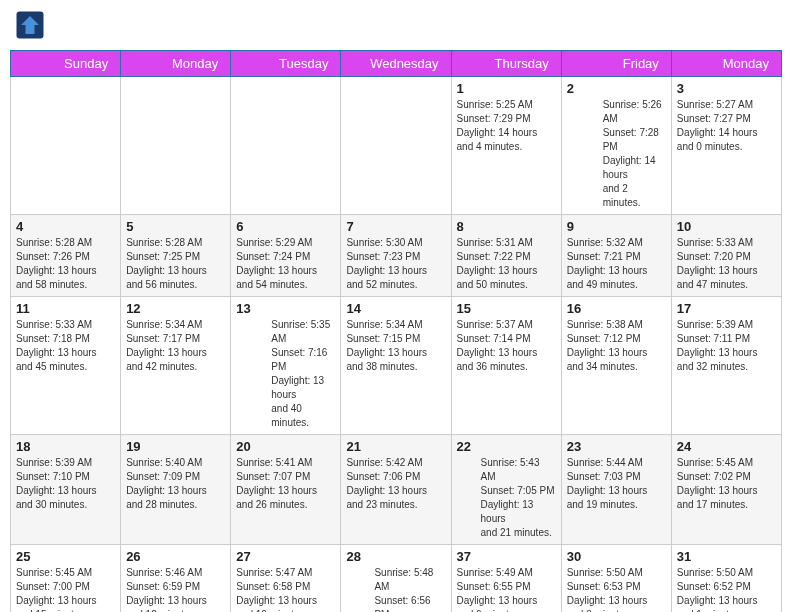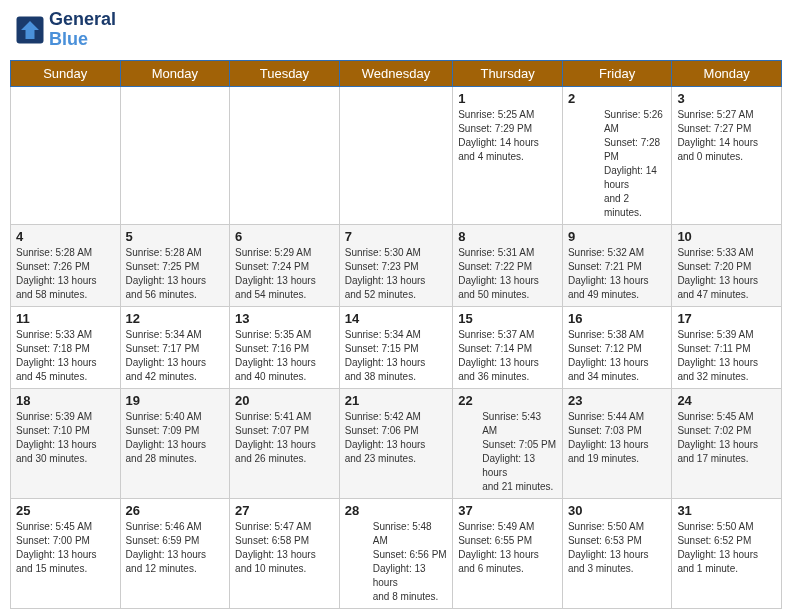--- a/index.html
+++ b/index.html
@@ -43,24 +43,24 @@
     .subtitle {
       font-size: 16px;
       color: #444;
     }
     .calendar {
       width: 100%;
       border-collapse: collapse;
       font-size: 10.5px;
     }
     .calendar th {
-      background: #a16207;
+      background: #d946ef;
       color: #fff;
-      text-align: center;
-      padding: 5px 22px;
+      text-align: right;
+      padding: 5px 12px;
       font-size: 13px;
       font-weight: normal;
       border: 1px solid #2e6db4;
     }
     .calendar td {
       vertical-align: top;
       border: 1px solid #ccc;
       padding: 4px 5px;
       width: 14.28%;
       min-height: 80px;
@@ -93,24 +93,20 @@
   </style>
 </head>
 <body>
 
 <div class="header">
   <div class="logo">
     <svg class="logo-icon" viewBox="0 0 40 40">
       <rect x="2" y="2" width="36" height="36" rx="4" fill="#1a3a6b"></rect>
       <polygon points="20,8 32,20 26,20 26,32 14,32 14,20 8,20" fill="#4a90d9"></polygon>
     </svg>
-    <div class="logo-text">
-      <div>General</div>
-      <div style="color:#4a90d9;">Blue</div>
-    </div>
   </div>
   <div class="title-block">
     <div class="month-title"></div>
     <div class="subtitle"></div>
   </div>
 </div>
 
 <table class="calendar">
   <thead>
     <tr>
@@ -212,21 +208,21 @@
         </td>
         <td>
           <div class="day-num">12</div>
           <div class="day-info" style="white-space: pre-line;">Sunrise: 5:34 AM
 Sunset: 7:17 PM
 Daylight: 13 hours
 and 42 minutes.</div>
         </td>
         <td>
           <div class="day-num">13</div>
-          <div class="day-info" style="white-space: pre-line;">Sunrise: 5:35 AM
+          <div class="day-info" style="white-space: pre-line; margin-left: 35px;">Sunrise: 5:35 AM
 Sunset: 7:16 PM
 Daylight: 13 hours
 and 40 minutes.</div>
         </td>
         <td>
           <div class="day-num">14</div>
           <div class="day-info" style="white-space: pre-line;">Sunrise: 5:34 AM
 Sunset: 7:15 PM
 Daylight: 13 hours
 and 38 minutes.</div>

